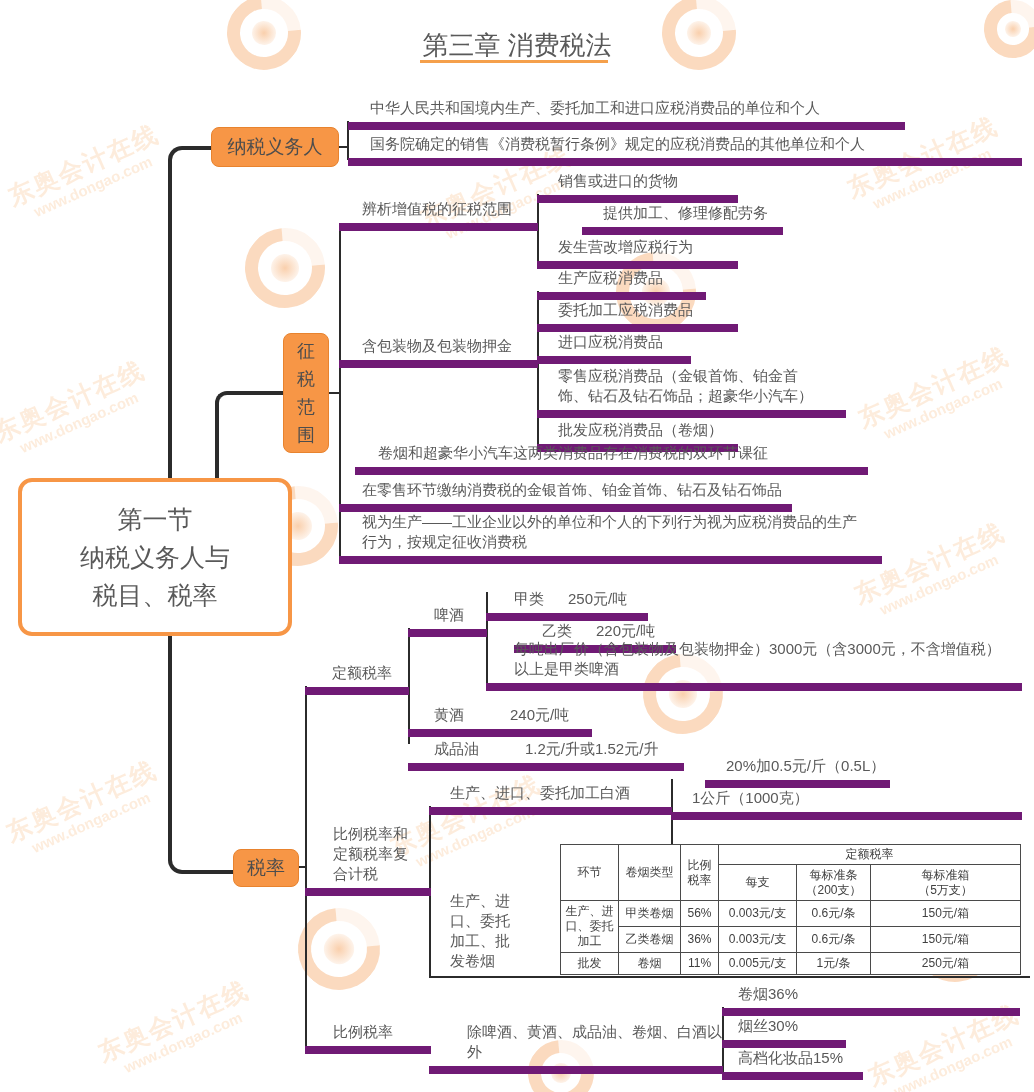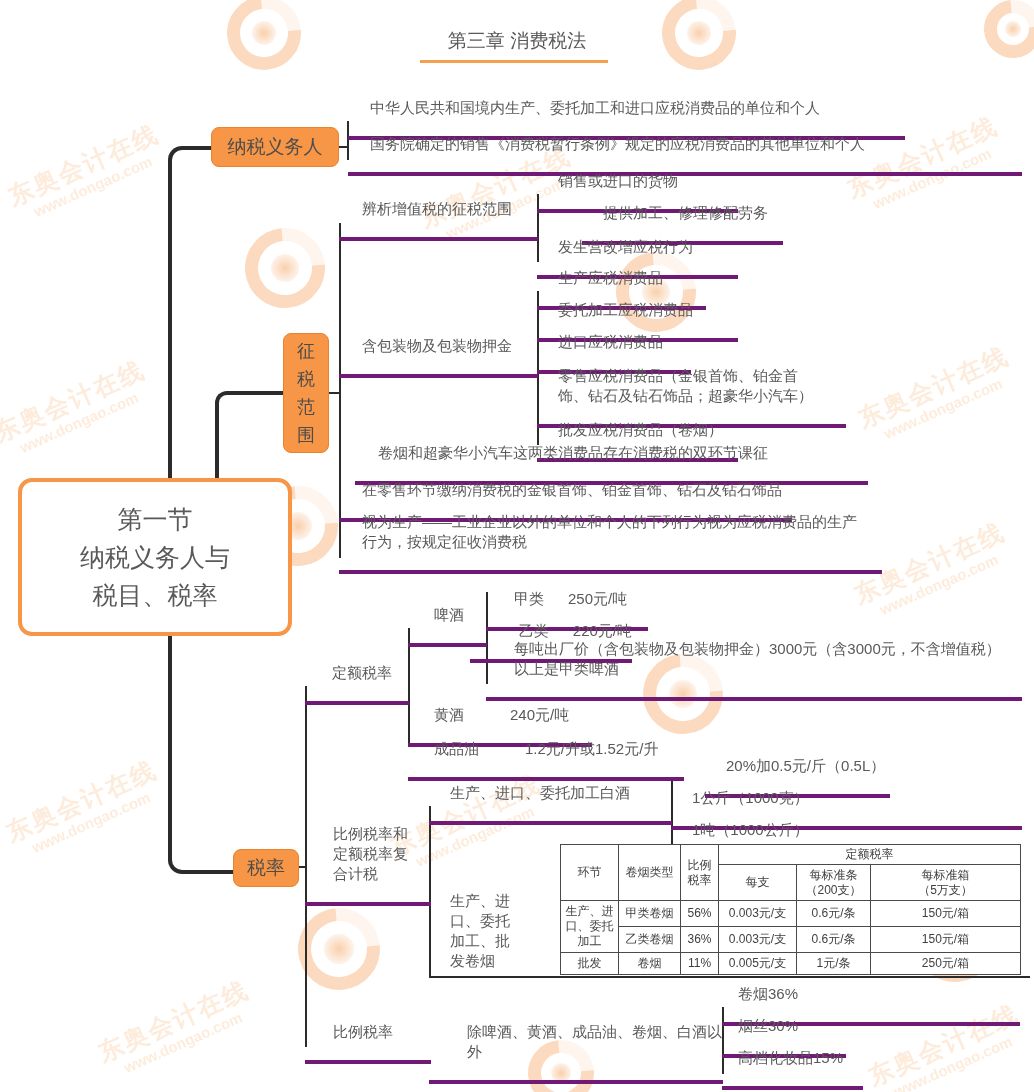--- a/index.html
+++ b/index.html
@@ -17,39 +17,39 @@
              font-weight:bold; white-space:nowrap; line-height:1.15; text-align:center; }
   .wm-text .brand { display:block; font-size:25px; letter-spacing:2px; }
   .wm-text .url { display:block; font-size:15px; }
 
   
   .vline,.hline { position:absolute; background:#2b2b2b; z-index:1; }
   .trunk { position:absolute; z-index:1; }
 
   
   .leaf { position:absolute; font-size:15px; line-height:20px; color:#595959;
-          border-bottom:4px solid #701a75; padding-bottom:18px; box-sizing:border-box;
+          border-bottom:8px solid #701a75; padding-bottom:4px; box-sizing:border-box;
           white-space:pre-line; z-index:2; }
   .plain { position:absolute; font-size:15px; line-height:20px; color:#595959;
            white-space:pre-line; z-index:2; }
   .val  { margin-left:24px; }
   .valw { margin-left:46px; }
 
   
   .node { position:absolute; background:#F79646; border:1px solid #e8832e; border-radius:8px;
           color:#4d4d4d; display:flex; align-items:center; justify-content:center;
           font-size:19px; z-index:3; box-sizing:border-box; }
   .root-node { position:absolute; background:#fff; border:4px solid #F79646; border-radius:14px;
           color:#595959; display:flex; align-items:center; justify-content:center;
           text-align:center; font-size:25px; line-height:38px; white-space:pre-line;
           z-index:3; box-sizing:border-box; }
   .vtext { width:20px; word-break:break-all; line-height:28px; font-size:18px; text-align:center; }
 
   .title { position:absolute; left:362px; top:28px; width:310px; text-align:center;
-           font-size:19px; color:#595959; z-index:2; }
+           font-size:26px; color:#595959; z-index:2; }
 
   
   table.cig { border-collapse:collapse; position:absolute; left:560px; top:844px; width:460px;
               background:#fff; table-layout:fixed; z-index:2; }
   table.cig th, table.cig td { border:1px solid #4a4a4a; font-size:12px; font-weight:normal;
               color:#404040; text-align:center; padding:1px 2px; line-height:15px;
               white-space:pre-line; overflow:hidden; }
   td.stage { text-align:left; padding-left:4px; }
 </style>
 </head>
@@ -167,40 +167,39 @@
   <div class="leaf" style="left:339px;top:480px;width:453px;padding-left:23px;">在零售环节缴纳消费税的金银首饰、铂金首饰、钻石及钻石饰品</div>
   <div class="leaf" style="left:339px;top:512px;width:543px;padding-left:23px;">视为生产——工业企业以外的单位和个人的下列行为视为应税消费品的生产
 行为，按规定征收消费税</div>
 
   <div class="leaf" style="left:305px;top:663px;width:104px;padding-left:27px;">定额税率</div>
   <div class="leaf" style="left:408px;top:605px;width:79px;padding-left:26px;">啤酒</div>
 
   <div class="leaf" style="left:486px;top:569px;width:162px;padding-left:28px;">
     <span>甲类</span><span class="val">250元/吨</span>
   </div>
-  <div class="leaf" style="left:470px;top:601px;width:162px;padding-left:28px;text-align:right;">
+  <div class="leaf" style="left:514px;top:601px;width:162px;padding-left:28px;">
     <span>乙类</span><span class="val">220元/吨</span>
   </div>
   <div class="leaf" style="left:486px;top:639px;width:536px;padding-left:28px;">每吨出厂价（含包装物及包装物押金）3000元（含3000元，不含增值税）
 以上是甲类啤酒</div>
 
   <div class="leaf" style="left:408px;top:685px;width:184px;padding-left:26px;">
     <span>黄酒</span><span class="valw">240元/吨</span>
   </div>
   <div class="leaf" style="left:408px;top:719px;width:276px;padding-left:26px;">
     <span>成品油</span><span class="valw">1.2元/升或1.52元/升</span>
   </div>
 
   <div class="leaf" style="left:305px;top:824px;width:126px;padding-left:28px;">比例税率和
 定额税率复
 合计税</div>
   <div class="leaf" style="left:429px;top:783px;width:243px;padding-left:21px;">生产、进口、委托加工白酒</div>
   <div class="leaf" style="left:705px;top:756px;width:185px;padding-left:21px;">20%加0.5元/斤（0.5L）</div>
   <div class="leaf" style="left:671px;top:788px;width:351px;padding-left:21px;">1公斤（1000克）</div>
-  <div class="leaf" style="left:671px;top:820px;width:185px;padding-left:21px;">1吨（1000公斤）</div>
 
   <div class="plain" style="left:450px;top:891px;width:90px;">生产、进
 口、委托
 加工、批
 发卷烟</div>
 
   <table class="cig">
     <colgroup>
       <col style="width:58px">
         <col style="width:62px">

